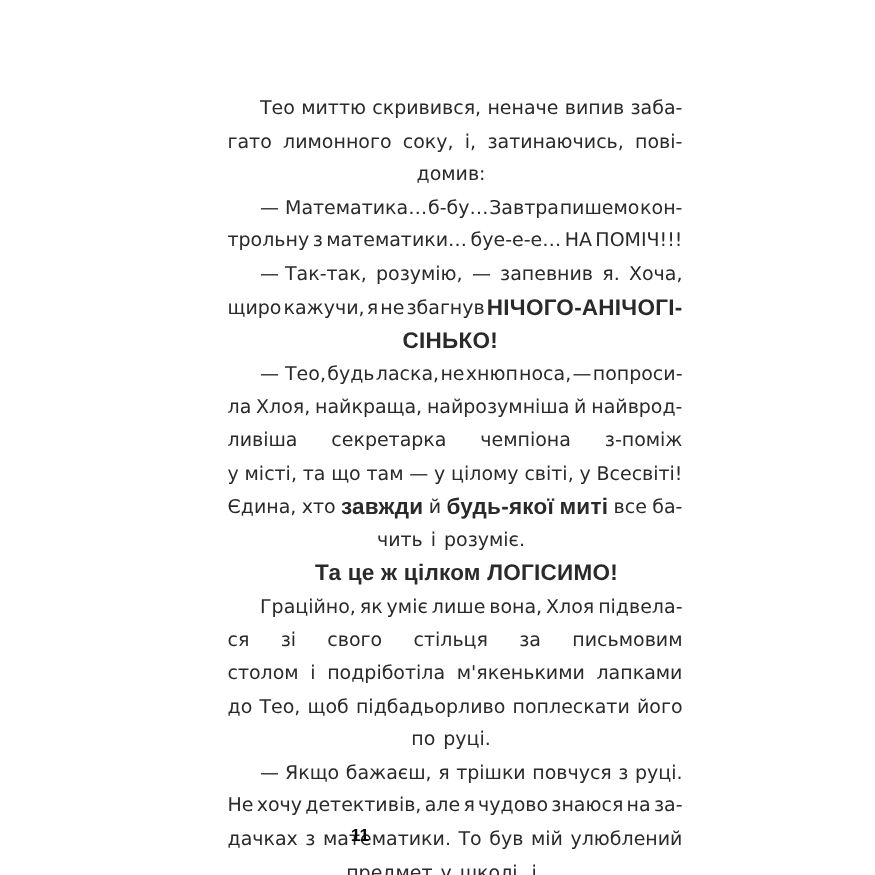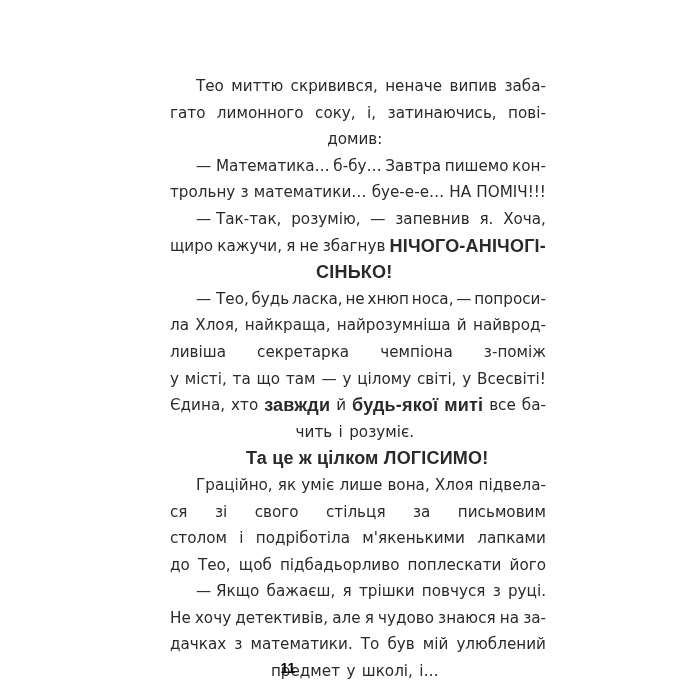--- a/index.html
+++ b/index.html
@@ -7,21 +7,21 @@
   .page {
     position: absolute; left: 0; top: 0; width: 700px; height: 700px; background: #fff;
   }
   .text {
     position: absolute; left: 170px; top: 73px; width: 376px;
     font-family: "DejaVu Sans", sans-serif;
     font-size: 15.2px; color: #2a2a2a;
   }
   .line {
     height: 26.6px; line-height: 26.6px; white-space: nowrap;
-    display: flex; justify-content: space-between;
+    display: flex; justify-content: space-between; margin-left: 12px;
   }
   .line.last { justify-content: center; }
   .line span.w { display: inline-block; }
   .line.last span.w { margin-right: 0.42em; }
   .indent { padding-left: 26px; }
   .bold { font-weight: bold; font-family: "Liberation Sans", sans-serif; font-size: 18px; letter-spacing: 0.2px; }
   .pagenum {
     position: absolute; left: 0; width: 576px; top: 660px; text-align: center;
     font-family: Liberation Sans, sans-serif; font-size: 14px; font-weight: bold; color: #000000;
   }
@@ -163,20 +163,24 @@
         <span class="w">м'якенькими</span>
         <span class="w">лапками</span>
       </div>
       <div class="line">
         <span class="w">до</span>
         <span class="w">Тео,</span>
         <span class="w">щоб</span>
         <span class="w">підбадьорливо</span>
         <span class="w">поплескати</span>
         <span class="w">його</span>
+      </div>
+      <div class="line last">
+        <span class="w">по</span>
+        <span class="w">руці.</span>
       </div>
       <div class="line indent">
         <span class="w">— Якщо</span>
         <span class="w">бажаєш,</span>
         <span class="w">я</span>
         <span class="w">трішки</span>
         <span class="w">повчуся</span>
         <span class="w">з</span>
         <span class="w">руці.</span>
       </div>

